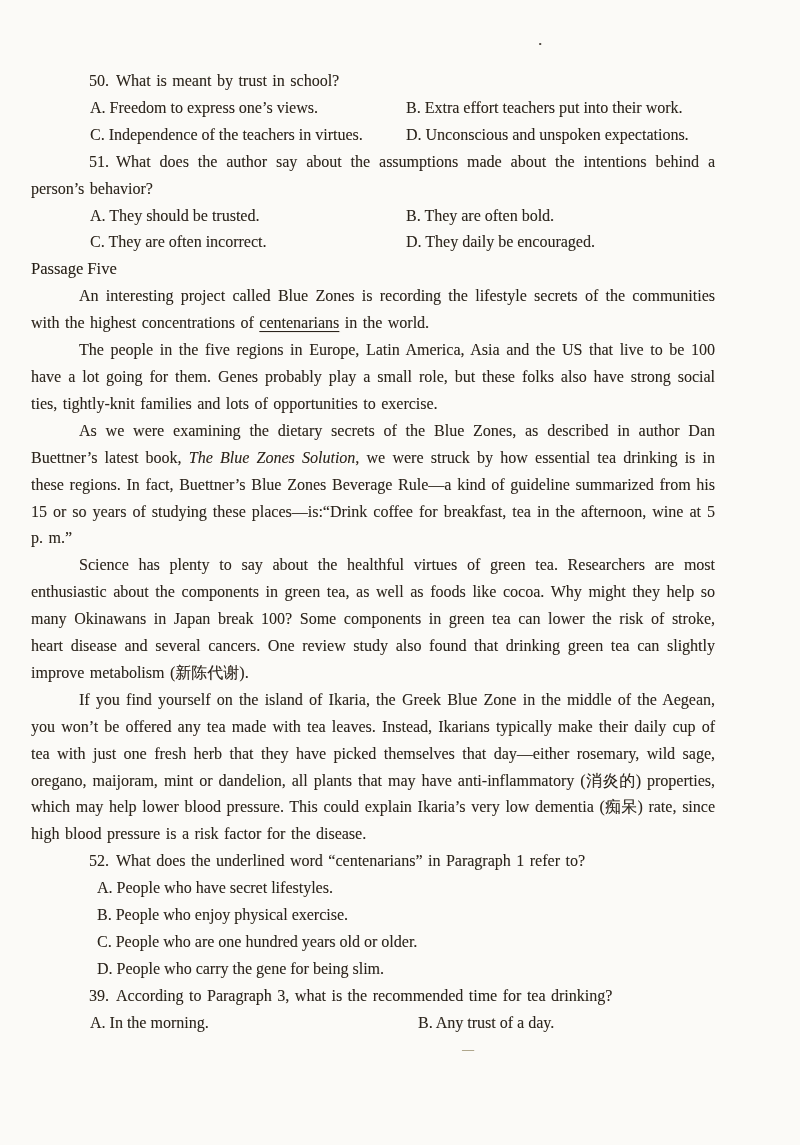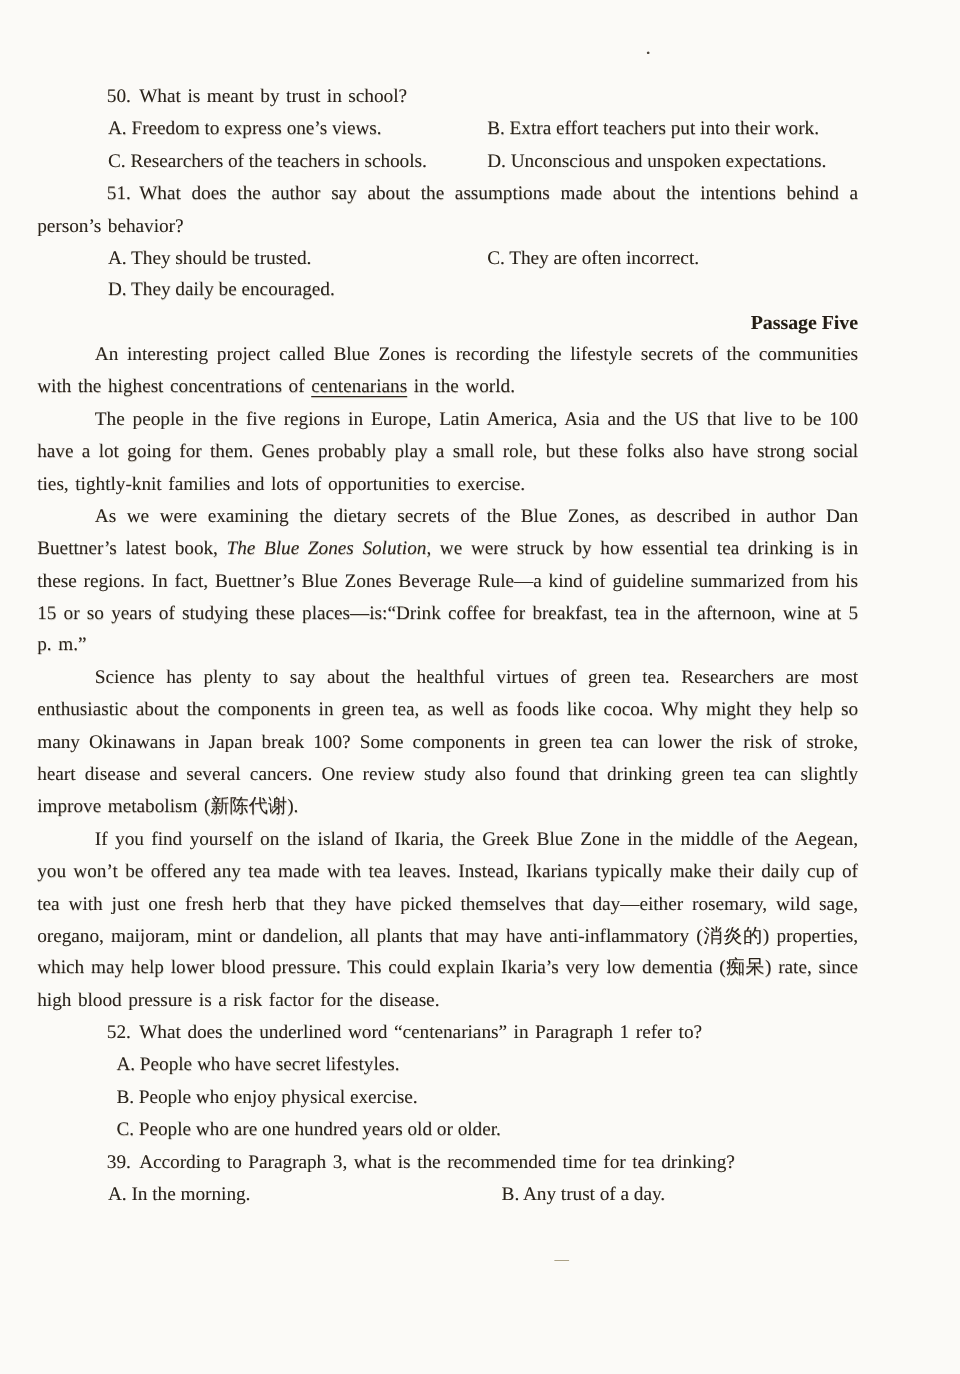--- a/index.html
+++ b/index.html
@@ -35,22 +35,22 @@
   .q-num { margin-right: 7px; margin-top: 20px; }
   .opt-grid {
     display: grid;
     grid-template-columns: 316px 1fr;
     margin-left: 59px;
   }
   .opt-grid.wide-col { grid-template-columns: 328px 1fr; }
   .opt { display: block; white-space: nowrap; }
   .opt-list { margin-left: 66px; }
   .passage-heading {
-    text-align: right;
-    font-weight: bold;
+    text-align: left;
+    font-weight: normal;
     font-size: 16.5px;
     color: #241d15;
   }
   .para {
     text-align: justify;
     text-indent: 48px;
     word-spacing: 1.5px;
   }
   .seg-i { font-style: italic; }
   .seg-u { text-decoration: underline; text-underline-offset: 3px; }
@@ -78,48 +78,50 @@
 
 <div class="page ink">
 
   <span class="stray-top">·</span>
 
   <section>
     <p class="q-line"><span class="q-num">50.</span><span>What is meant by trust in school?</span></p>
     <div class="opt-grid">
       <span class="opt">A. Freedom to express one’s views.</span>
       <span class="opt">B. Extra effort teachers put into their work.</span>
-      <span class="opt">C. Researchers of the teachers in schools.</span>
+      <span class="opt">C. Independence of the teachers in virtues.</span>
       <span class="opt">D. Unconscious and unspoken expectations.</span>
     </div>
   </section>
 
   <section>
     <p class="q-line"><span class="q-num">51.</span><span>What does the author say about the assumptions made about the intentions behind a person’s behavior?</span></p>
     <div class="opt-grid">
       <span class="opt">A. They should be trusted.</span>
+      <span class="opt">B. They are often bold.</span>
       <span class="opt">C. They are often incorrect.</span>
       <span class="opt">D. They daily be encouraged.</span>
     </div>
   </section>
 
   <h2 class="passage-heading">Passage Five</h2>
 
   <p class="para"><span>An interesting project called Blue Zones is recording the lifestyle secrets of the communities with the highest concentrations of </span><span class="seg-u">centenarians</span><span> in the world.</span></p>
   <p class="para"><span>The people in the five regions in Europe, Latin America, Asia and the US that live to be 100 have a lot going for them. Genes probably play a small role, but these folks also have strong social ties, tightly-knit families and lots of opportunities to exercise.</span></p>
   <p class="para"><span>As we were examining the dietary secrets of the Blue Zones, as described in author Dan Buettner’s latest book, </span><span class="seg-i">The Blue Zones Solution</span><span>, we were struck by how essential tea drinking is in these regions. In fact, Buettner’s Blue Zones Beverage Rule—a kind of guideline summarized from his 15 or so years of studying these places—is:“Drink coffee for breakfast, tea in the afternoon, wine at 5 p. m.”</span></p>
   <p class="para"><span>Science has plenty to say about the healthful virtues of green tea. Researchers are most enthusiastic about the components in green tea, as well as foods like cocoa. Why might they help so many Okinawans in Japan break 100? Some components in green tea can lower the risk of stroke, heart disease and several cancers. One review study also found that drinking green tea can slightly improve metabolism (新陈代谢).</span></p>
   <p class="para"><span>If you find yourself on the island of Ikaria, the Greek Blue Zone in the middle of the Aegean, you won’t be offered any tea made with tea leaves. Instead, Ikarians typically make their daily cup of tea with just one fresh herb that they have picked themselves that day—either rosemary, wild sage, oregano, maijoram, mint or dandelion, all plants that may have anti-inflammatory (消炎的) properties, which may help lower blood pressure. This could explain Ikaria’s very low dementia (痴呆) rate, since high blood pressure is a risk factor for the disease.</span></p>
 
   <section>
     <p class="q-line"><span class="q-num">52.</span><span>What does the underlined word “centenarians” in Paragraph 1 refer to?</span></p>
     <div class="opt-list">
       <span class="opt">A. People who have secret lifestyles.</span>
       <span class="opt">B. People who enjoy physical exercise.</span>
       <span class="opt">C. People who are one hundred years old or older.</span>
+      <span class="opt">D. People who carry the gene for being slim.</span>
     </div>
   </section>
 
   <section>
     <p class="q-line"><span class="q-num">39.</span><span>According to Paragraph 3, what is the recommended time for tea drinking?</span></p>
     <div class="opt-grid wide-col">
       <span class="opt">A. In the morning.</span>
       <span class="opt">B. Any trust of a day.</span>
     </div>
   </section>

